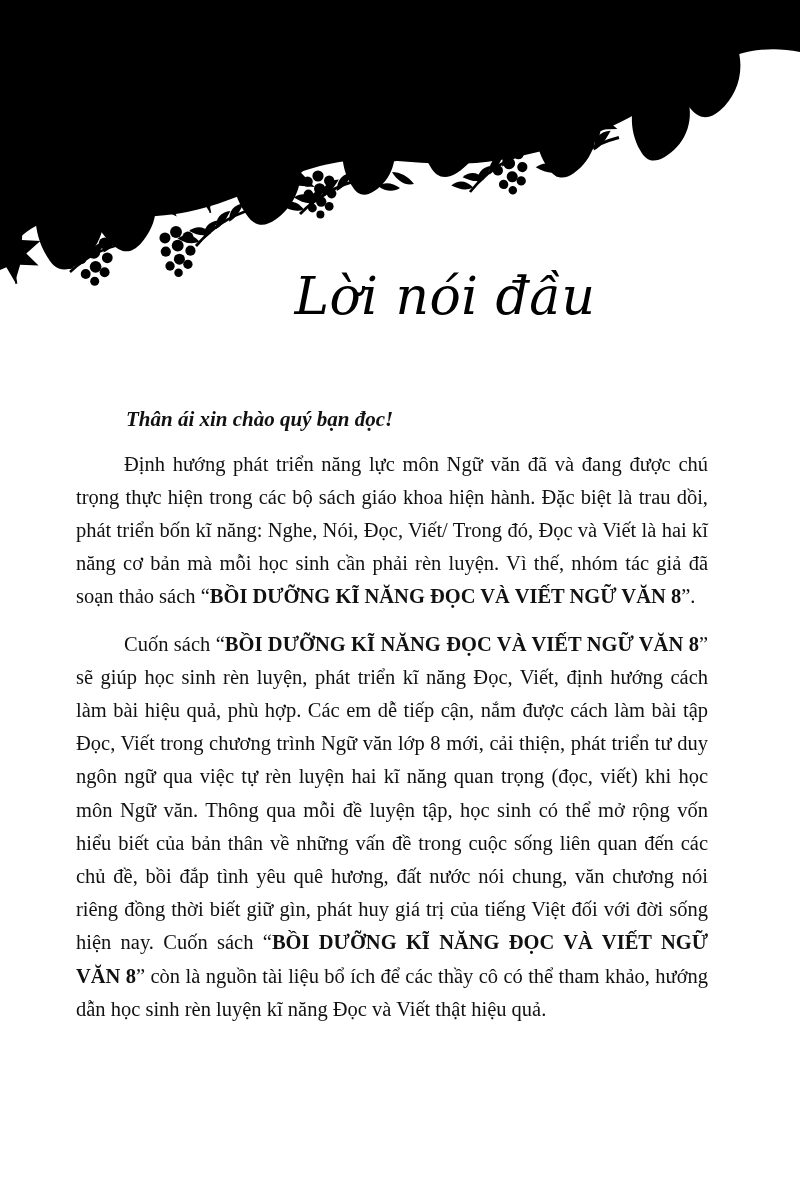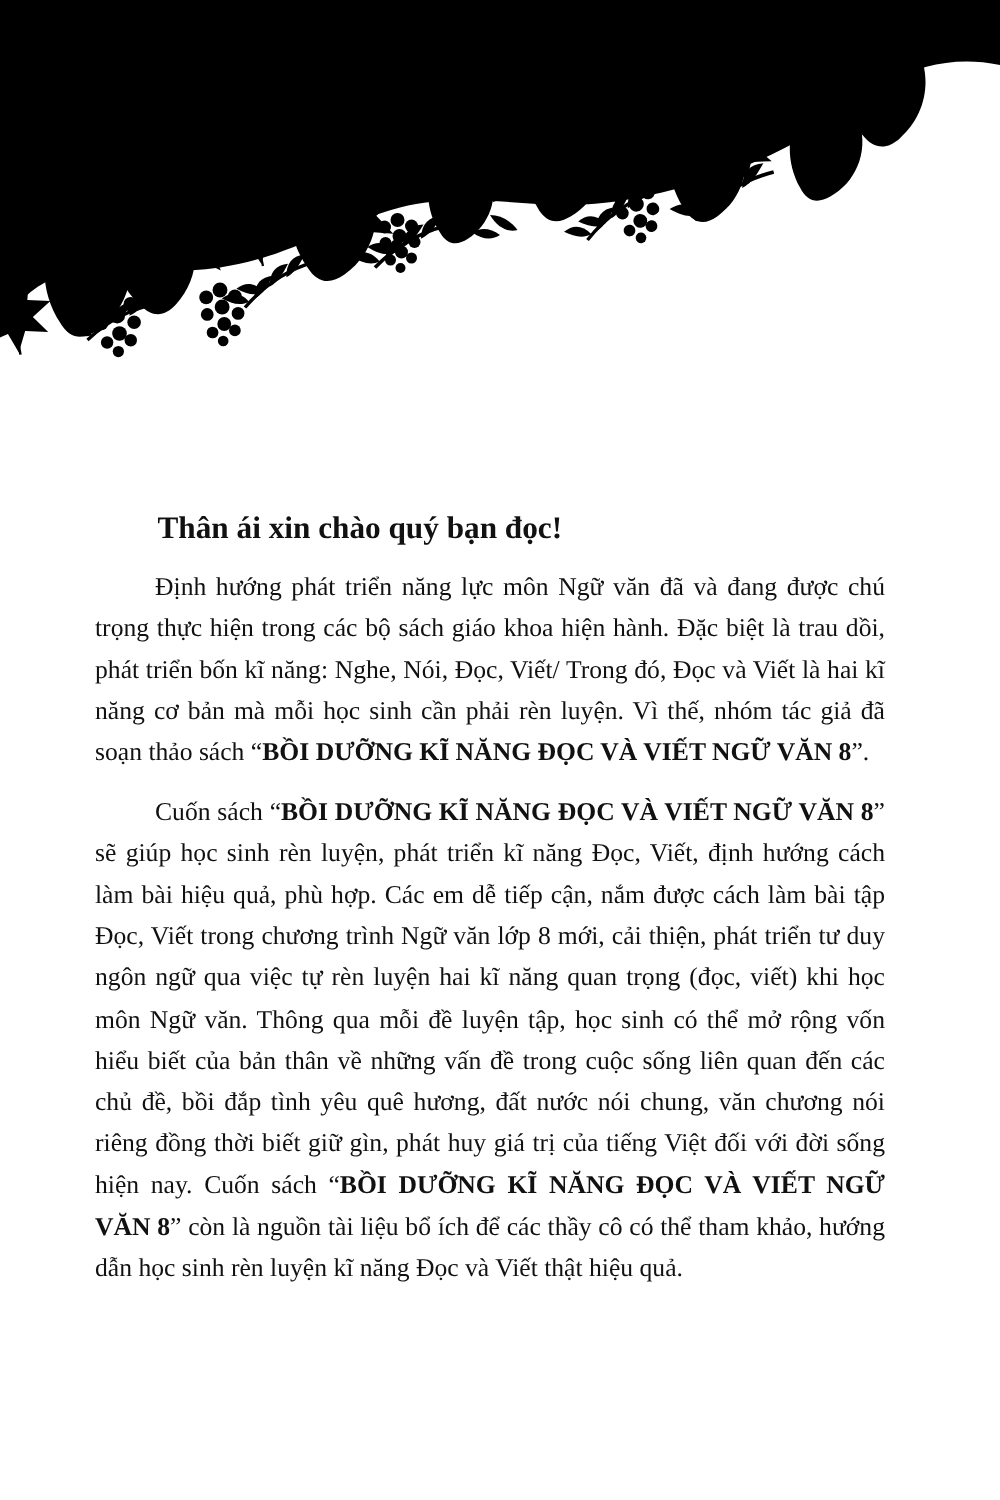--- a/index.html
+++ b/index.html
@@ -60,22 +60,23 @@
   }
 
   
   .content {
     position: absolute;
     left: 76px;
     top: 404px;
     width: 648px;
   }
   .salutation {
+    font-style: italic;
     font-weight: 700;
-    font-size: 25px;
+    font-size: 21px;
     line-height: 1.5;
     margin: 0 0 12px 50px;
   }
   p.body {
     margin: 0 16px 14px 0;
     font-size: 20.5px;
     line-height: 1.62;
     text-align: justify;
     text-justify: inter-word;
     text-indent: 48px;
@@ -218,20 +219,23 @@
           <use href="#leaf-a"></use>
         </g>
       <g transform="translate(492,114) scale(0.8) rotate(14)">
           <use href="#maple"></use>
         </g>
       <path d="M392,172 C398,182 406,186 414,184 C408,176 400,172 392,172 Z"></path>
       <path d="M378,186 C386,192 394,192 400,188 C392,182 384,182 378,186 Z"></path>
     </svg>
   </div>
 
+  <div class="heading-wrap">
+    <span class="heading">Lời nói đầu</span>
+  </div>
 
   <div class="content">
 
     <div class="salutation">Thân ái xin chào quý bạn đọc!</div>
 
     <p class="body">Định hướng phát triển năng lực môn Ngữ văn đã và đang được chú trọng thực hiện trong các bộ sách giáo khoa hiện hành. Đặc biệt là trau dồi, phát triển bốn kĩ năng: Nghe, Nói, Đọc, Viết/ Trong đó, Đọc và Viết là hai kĩ năng cơ bản mà mỗi học sinh cần phải rèn luyện. Vì thế, nhóm tác giả đã soạn thảo sách “<b>BỒI DƯỠNG KĨ NĂNG ĐỌC VÀ VIẾT NGỮ VĂN 8</b>”.</p>
 
     <p class="body">Cuốn sách “<b>BỒI DƯỠNG KĨ NĂNG ĐỌC VÀ VIẾT NGỮ VĂN 8</b>” sẽ giúp học sinh rèn luyện, phát triển kĩ năng Đọc, Viết, định hướng cách làm bài hiệu quả, phù hợp. Các em dễ tiếp cận, nắm được cách làm bài tập Đọc, Viết trong chương trình Ngữ văn lớp 8 mới, cải thiện, phát triển tư duy ngôn ngữ qua việc tự rèn luyện hai kĩ năng quan trọng (đọc, viết) khi học môn Ngữ văn. Thông qua mỗi đề luyện tập, học sinh có thể mở rộng vốn hiểu biết của bản thân về những vấn đề trong cuộc sống liên quan đến các chủ đề, bồi đắp tình yêu quê hương, đất nước nói chung, văn chương nói riêng đồng thời biết giữ gìn, phát huy giá trị của tiếng Việt đối với đời sống hiện nay. Cuốn sách “<b>BỒI DƯỠNG KĨ NĂNG ĐỌC VÀ VIẾT NGỮ VĂN 8</b>” còn là nguồn tài liệu bổ ích để các thầy cô có thể tham khảo, hướng dẫn học sinh rèn luyện kĩ năng Đọc và Viết thật hiệu quả.</p>
 
   </div>

